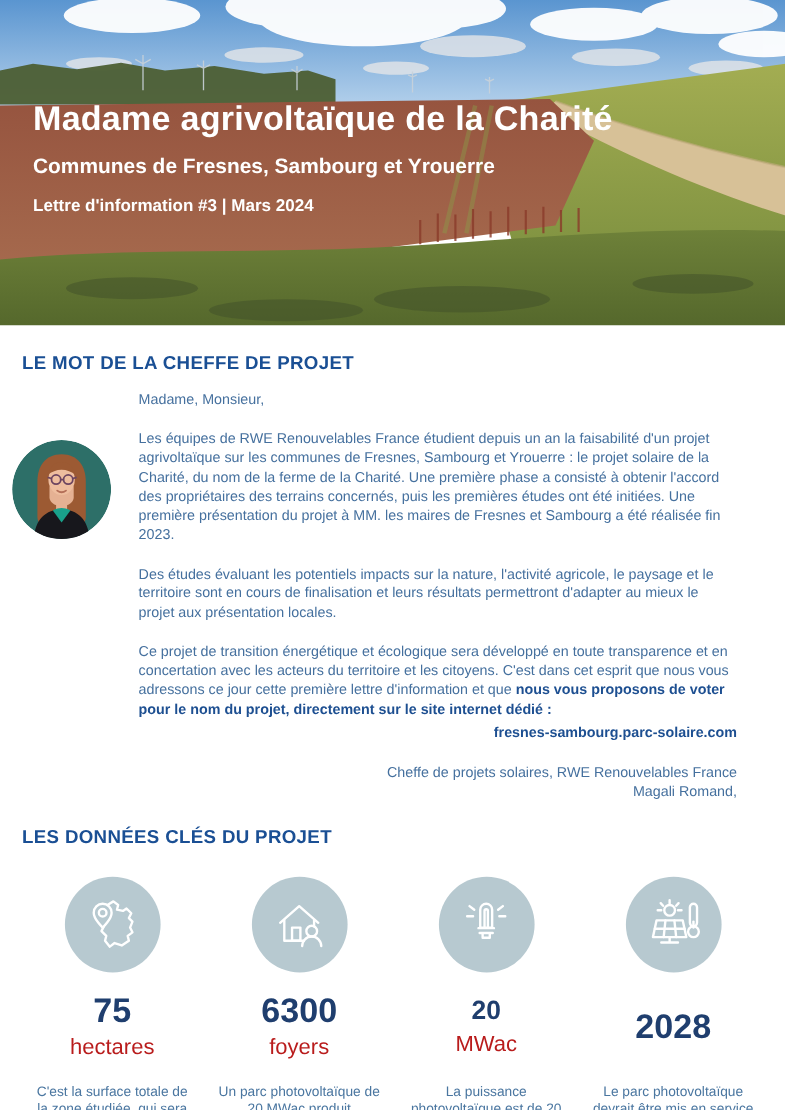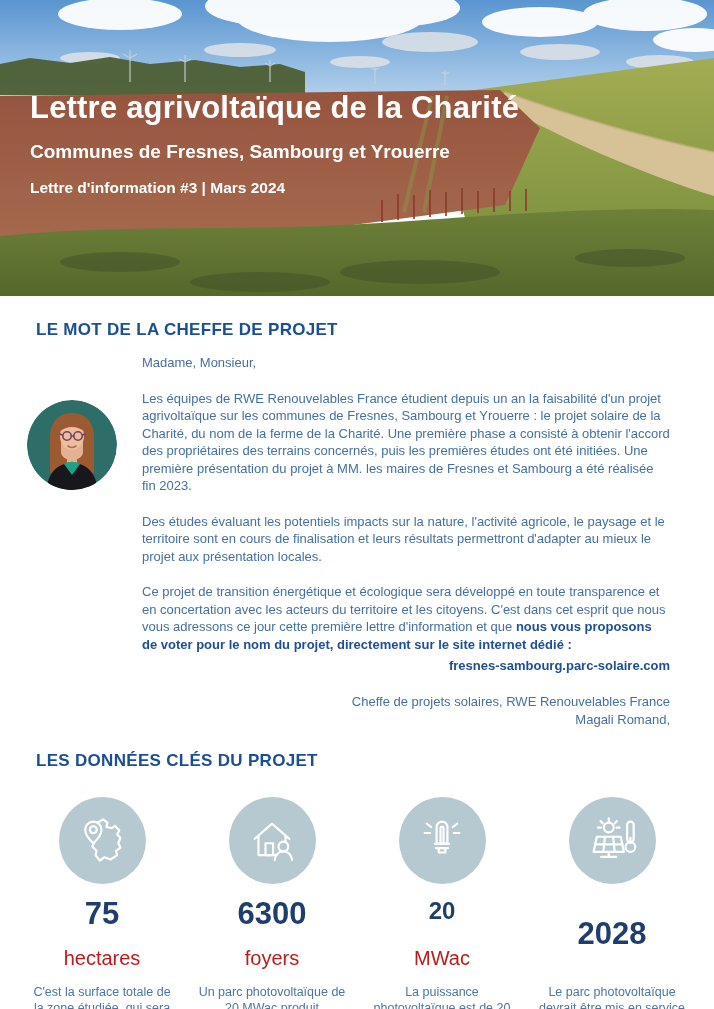--- a/index.html
+++ b/index.html
@@ -9,21 +9,21 @@
     font-family:"Liberation Sans", sans-serif; position:relative; overflow:hidden;
   }
   
   .hero { position:relative; width:714px; height:296px; overflow:hidden; }
   .hero svg.landscape { position:absolute; inset:0; display:block; }
   .hero-text { position:absolute; left:30px; top:90px; color:#ffffff; }
   .hero-title  { font-size:31px; font-weight:bold; letter-spacing:.2px; }
   .hero-sub    { font-size:19px; font-weight:bold; margin-top:15px; }
   .hero-edition{ font-size:15.5px; font-weight:bold; margin-top:16px; }
   
-  .content { padding:0 44px 0 36px;margin-top:24px; }
+  .content { padding:0 44px 0 20px;margin-top:24px; }
   .section-heading {
     color:#1a4f94; font-size:17px; font-weight:bold; letter-spacing:.3px;
   }
   .heading-mot { margin-top:24px; }
   .letter { position:relative; margin-top:14px; padding-left:106px; color:#45709e; }
   .letter p { font-size:13px; line-height:17.5px; margin-bottom:18px; }
   .letter .salutation { margin-bottom:18px; }
   .letter strong { color:#1d4f91; font-weight:bold; }
   .link-line { text-align:right; margin-top:-14px; }
   .link-line a { color:#1d4f91; text-decoration:none; font-weight:bold; }
@@ -38,21 +38,21 @@
     margin:26px 18px 0 18px;
     display:grid; grid-template-columns:repeat(4,1fr); column-gap:2px;
   }
   .stat { display:flex; flex-direction:column; align-items:center; text-align:center; }
   .stat-circle {
     width:87px; height:87px; border-radius:50%; background:#b7c9d0;
     display:flex; align-items:center; justify-content:center; flex:0 0 auto;
   }
   .stat-valblock {
     height:72px; margin-top:14px; display:flex; flex-direction:column;
-    align-items:center; justify-content:space-between;
+    align-items:center; justify-content:center;
   }
   .stat-valblock.center { justify-content:center; }
   .stat-value { color:#1f3e6e; font-weight:bold; font-size:31px; line-height:32px; }
   .stat-value.small { font-size:24px; line-height:26px; }
   .stat-unit  { color:#b91c1c; font-weight:normal; font-size:20px; margin-top:6px; }
   .stat-desc  { color:#4a76a0; font-size:12.5px; line-height:16.5px; max-width:150px; margin-top:14px; }
 </style>
 </head>
 <body>
 
@@ -126,21 +126,21 @@
         <path d="M382 222 v-22 M398 220 v-26 M414 219 v-24 M430 217 v-27 M446 216 v-24 M462 214 v-26 M478 213 v-22 M494 212 v-24 M510 211 v-20 M526 211 v-22"></path>
       </g>
       <g fill="#41502a" opacity="0.5">
         <ellipse cx="120" cy="262" rx="60" ry="10"></ellipse>
           <ellipse cx="420" cy="272" rx="80" ry="12"></ellipse>
         <ellipse cx="630" cy="258" rx="55" ry="9"></ellipse>
           <ellipse cx="260" cy="282" rx="70" ry="10"></ellipse>
       </g>
     </svg>
     <div class="hero-text">
-      <div class="hero-title">Lettre agrivoltaïque de la Charité</div>
+      <div class="hero-title">Madame agrivoltaïque de la Charité</div>
       <div class="hero-sub">Communes de Fresnes, Sambourg et Yrouerre</div>
       <div class="hero-edition">Lettre d'information #3 | Mars 2024</div>
     </div>
   </div>
 
   <div class="content">
     <h2 class="section-heading heading-mot">LE MOT DE LA CHEFFE DE PROJET</h2>
 
     <div class="letter">
       <div class="avatar">

